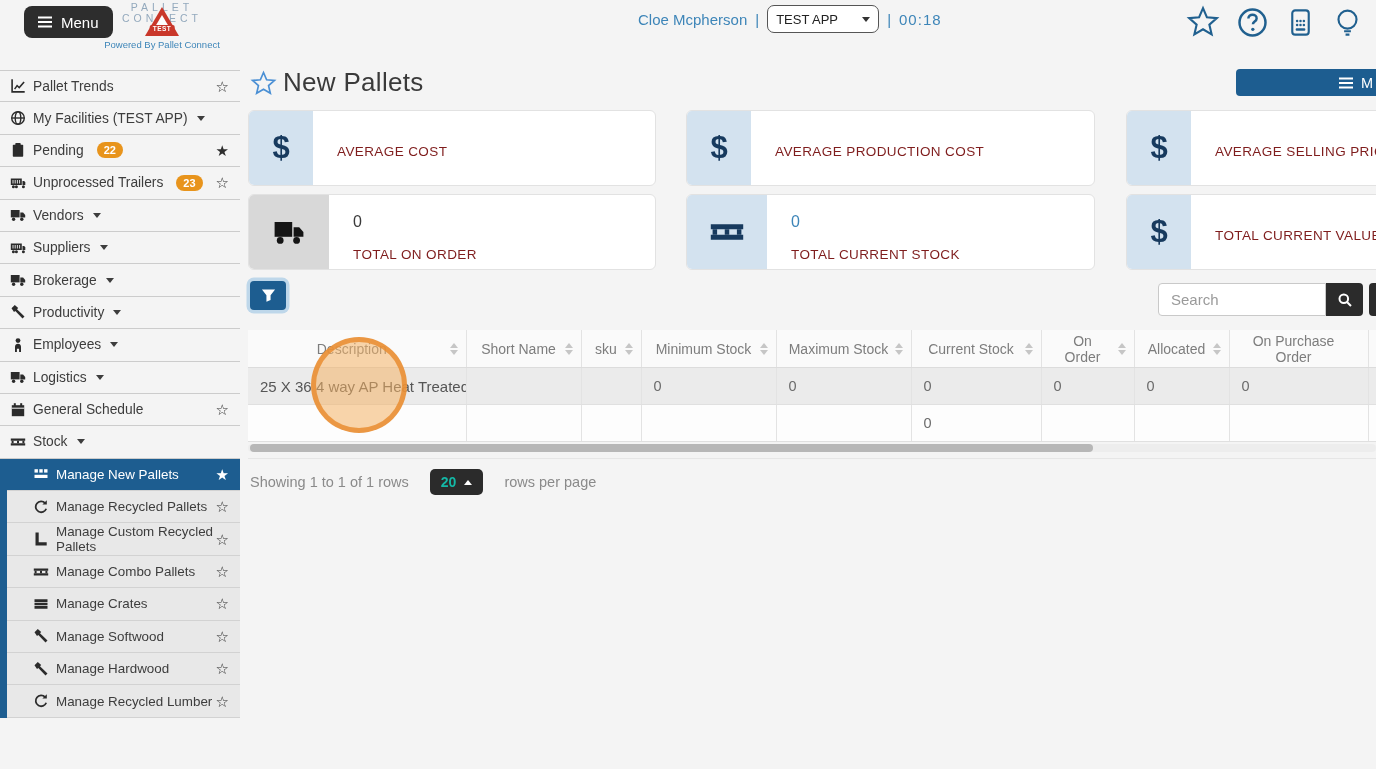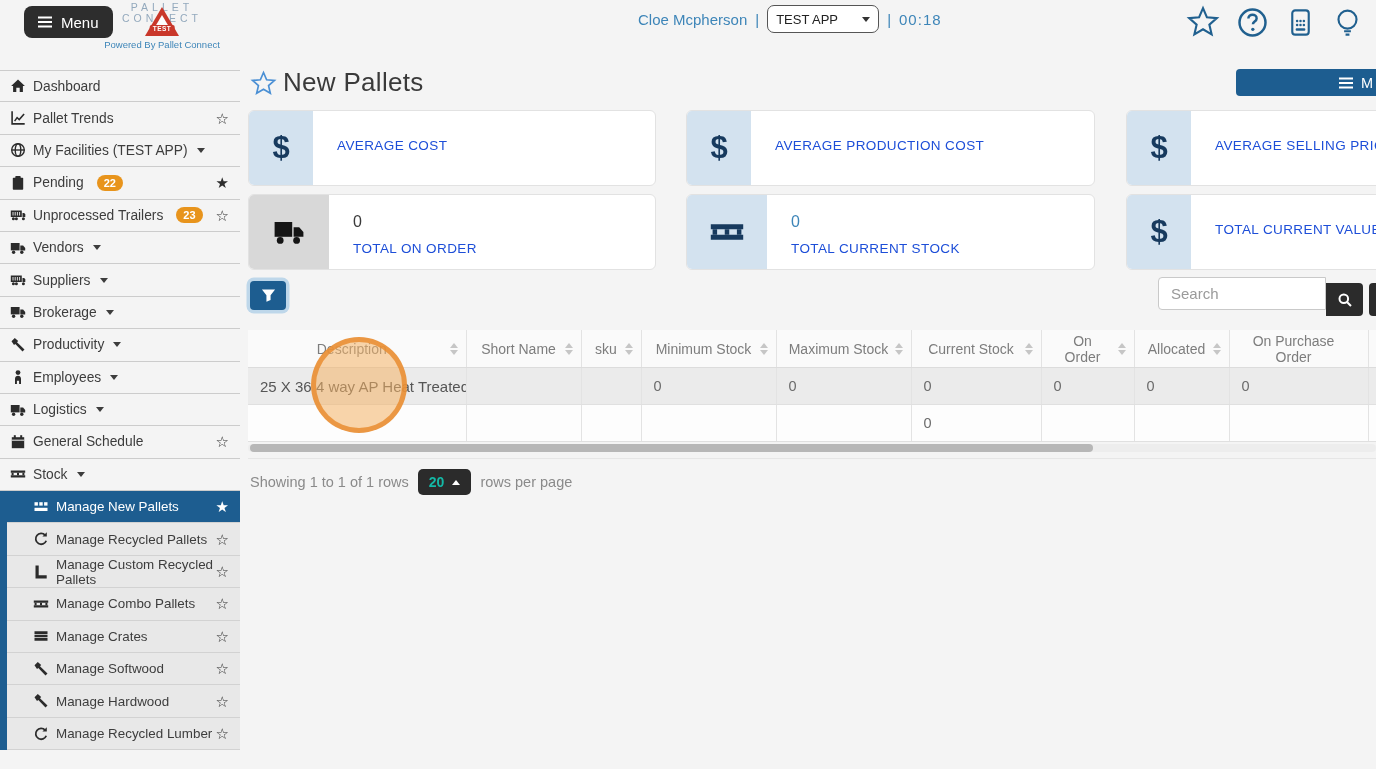--- a/index.html
+++ b/index.html
@@ -63,26 +63,26 @@
   .card{position:absolute;background:#fff;border:1px solid #e2e2e2;border-radius:6px;height:76px;display:flex;box-sizing:border-box}
   .card-ico{width:64px;border-radius:5px 0 0 5px;display:flex;align-items:center;justify-content:center;flex:none;align-self:stretch}
   .card-ico.wide{width:80px}
   .card-ico.blue{background:#d3e2ef;color:#173a5e}
   .card-ico.gray{background:#d8d8d8;color:#151515}
   .dollar-big::before{content:"$";font-size:31px;font-weight:bold}
   .card-body{padding:17px 0 0 24px}
   .card-value{font-size:16px;color:#3a3a3a;line-height:19px}
   .card-value:empty{display:none}
   .card-value.blue{color:#3d85b8}
-  .card-label{font-size:13.5px;color:#1d4ed8;letter-spacing:.4px;margin-top:10px}
+  .card-label{font-size:13.5px;color:#7f1d1d;letter-spacing:.4px;margin-top:16px}
 
   
   .filter-btn{position:absolute;left:250px;top:281px;width:36px;height:29px;background:#1d5d90;border:none;
     border-radius:4px;box-shadow:0 0 0 3.5px #bed7ea;display:flex;align-items:center;justify-content:center;cursor:pointer}
-  .search-input{position:absolute;left:1158px;top:277px;width:168px;height:33px;box-sizing:border-box;
+  .search-input{position:absolute;left:1158px;top:283px;width:168px;height:33px;box-sizing:border-box;
     border:1px solid #c9c9c9;border-radius:4px 0 0 4px;padding:0 12px;font-size:15px;color:#444;
     font-family:"Liberation Sans",sans-serif;background:#fff;outline:none}
   .search-input::placeholder{color:#9a9a9a}
   .search-btn{position:absolute;left:1326px;top:283px;width:37px;height:33px;background:#2b2b2b;border:none;
     border-radius:0 4px 4px 0;display:flex;align-items:center;justify-content:center;cursor:pointer}
   .extra-btn{position:absolute;left:1369px;top:283px;width:40px;height:33px;background:#2b2b2b;border:none;border-radius:4px;cursor:pointer}
 
   
   .table-wrap{position:absolute;left:248px;top:330px;width:1128px;height:112px;overflow:hidden}
   table{border-collapse:collapse;table-layout:fixed;width:1180px}
@@ -97,21 +97,21 @@
   .sort{position:absolute;right:8px;top:50%;transform:translateY(-50%);display:flex;flex-direction:column;gap:2px}
   .sort i{display:block;width:0;height:0;border-left:4px solid transparent;border-right:4px solid transparent}
   .sort .up{border-bottom:5px solid #c6c6c6}
   .sort .dn{border-top:5px solid #c6c6c6}
 
   .hscroll-track{position:absolute;left:248px;top:444px;width:1128px;height:8px;background:#ededed;border-radius:4px}
   .hscroll-thumb{position:absolute;left:250px;top:444px;width:843px;height:8px;background:#b7b7b7;border-radius:4px;cursor:pointer}
   .content-divider{position:absolute;left:248px;top:458px;width:1128px;border-top:1px solid #e6e6e6}
 
   
-  .pagination{position:absolute;left:250px;top:469px;display:flex;align-items:center;gap:9px;
+  .pagination{position:absolute;left:250px;top:469px;display:flex;align-items:center;gap:21px;
     font-size:14.5px;color:#8a8a8a}
   .psize-btn{background:#2b2b2b;color:#14b8a6;border:none;border-radius:5px;height:26px;padding:0 11px;
     display:flex;align-items:center;gap:8px;font-size:14px;font-weight:bold;font-family:"Liberation Sans",sans-serif;cursor:pointer}
   .caret-up{width:0;height:0;border-left:4px solid transparent;border-right:4px solid transparent;border-bottom:5px solid #fff}
 
   
   .touch{position:absolute;left:311px;top:337px;width:96px;height:96px;border-radius:50%;
     background:rgba(244,178,102,.55);border:5px solid rgba(233,141,49,.85);box-sizing:border-box;z-index:5;pointer-events:none}
 </style>
 </head>
@@ -250,26 +250,20 @@
     </svg>
   <svg class="ticon" width="31" height="31">
       <use href="#i-calc"></use>
     </svg>
   <svg class="ticon" width="31" height="31">
       <use href="#i-bulb"></use>
     </svg>
 </div>
 
 <nav class="sidebar">
-  <div class="sb-item">
-    <svg class="sb-ico">
-        <use href="#i-home"></use>
-      </svg>
-    <span>Dashboard</span>
-  </div>
   <div class="sb-item">
     <svg class="sb-ico">
         <use href="#i-chart"></use>
       </svg>
     <span>Pallet Trends</span>
     <span class="sb-star star-o"></span>
   </div>
   <div class="sb-item">
     <svg class="sb-ico">
         <use href="#i-globe"></use>

